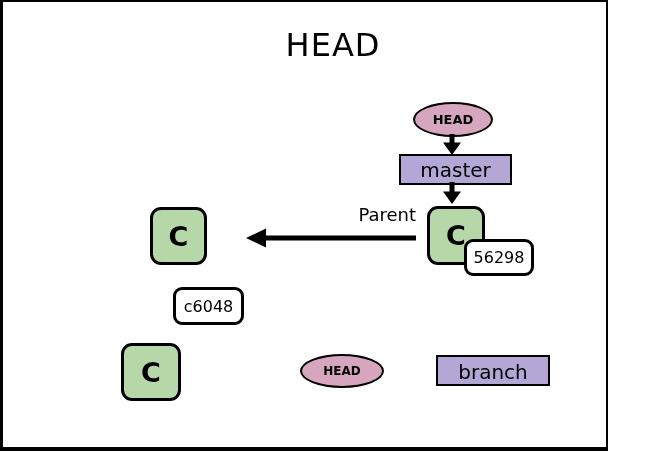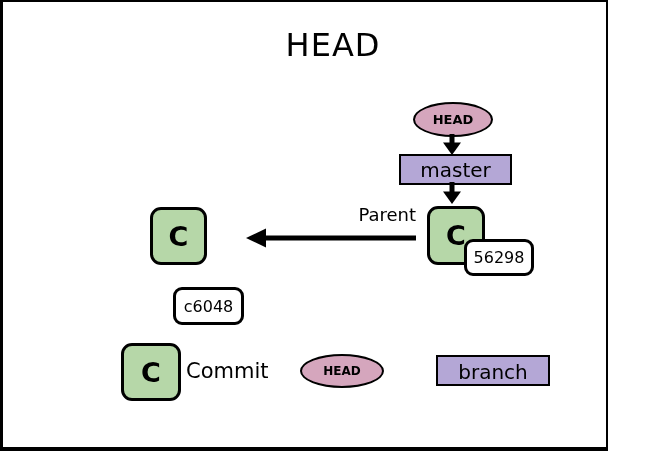--- a/index.html
+++ b/index.html
@@ -150,21 +150,20 @@
   <div class="commit-box commit-left">
     <span class="commit-letter">C</span>
   </div>
   <div class="id-label id-left">
     <span>c6048</span>
   </div>
 
   <div class="commit-box legend-commit">
     <span class="commit-letter">C</span>
   </div>
-  <div class="legend-commit-label">Commit</div>
 
   <div class="ellipse legend-head">
     <span>HEAD</span>
   </div>
 
   <div class="branch-box legend-branch">
     <span>branch</span>
   </div>
 
 </div>

